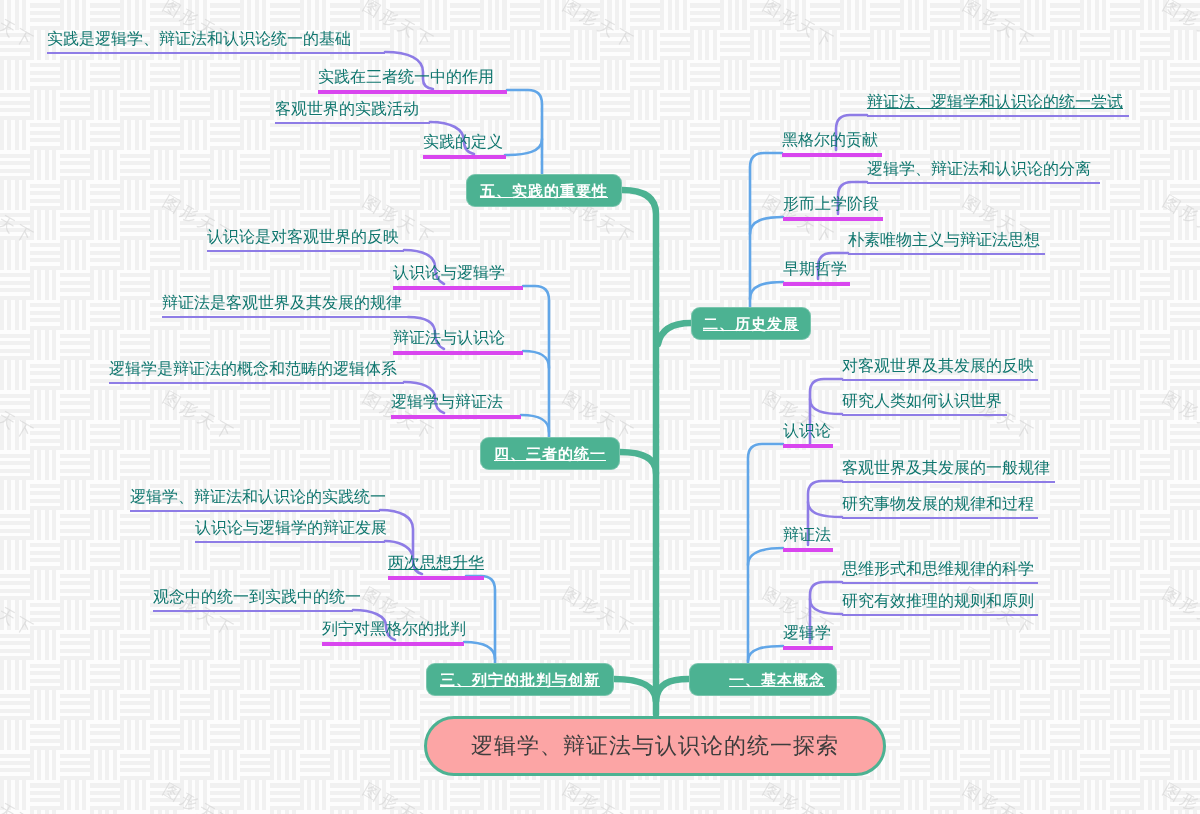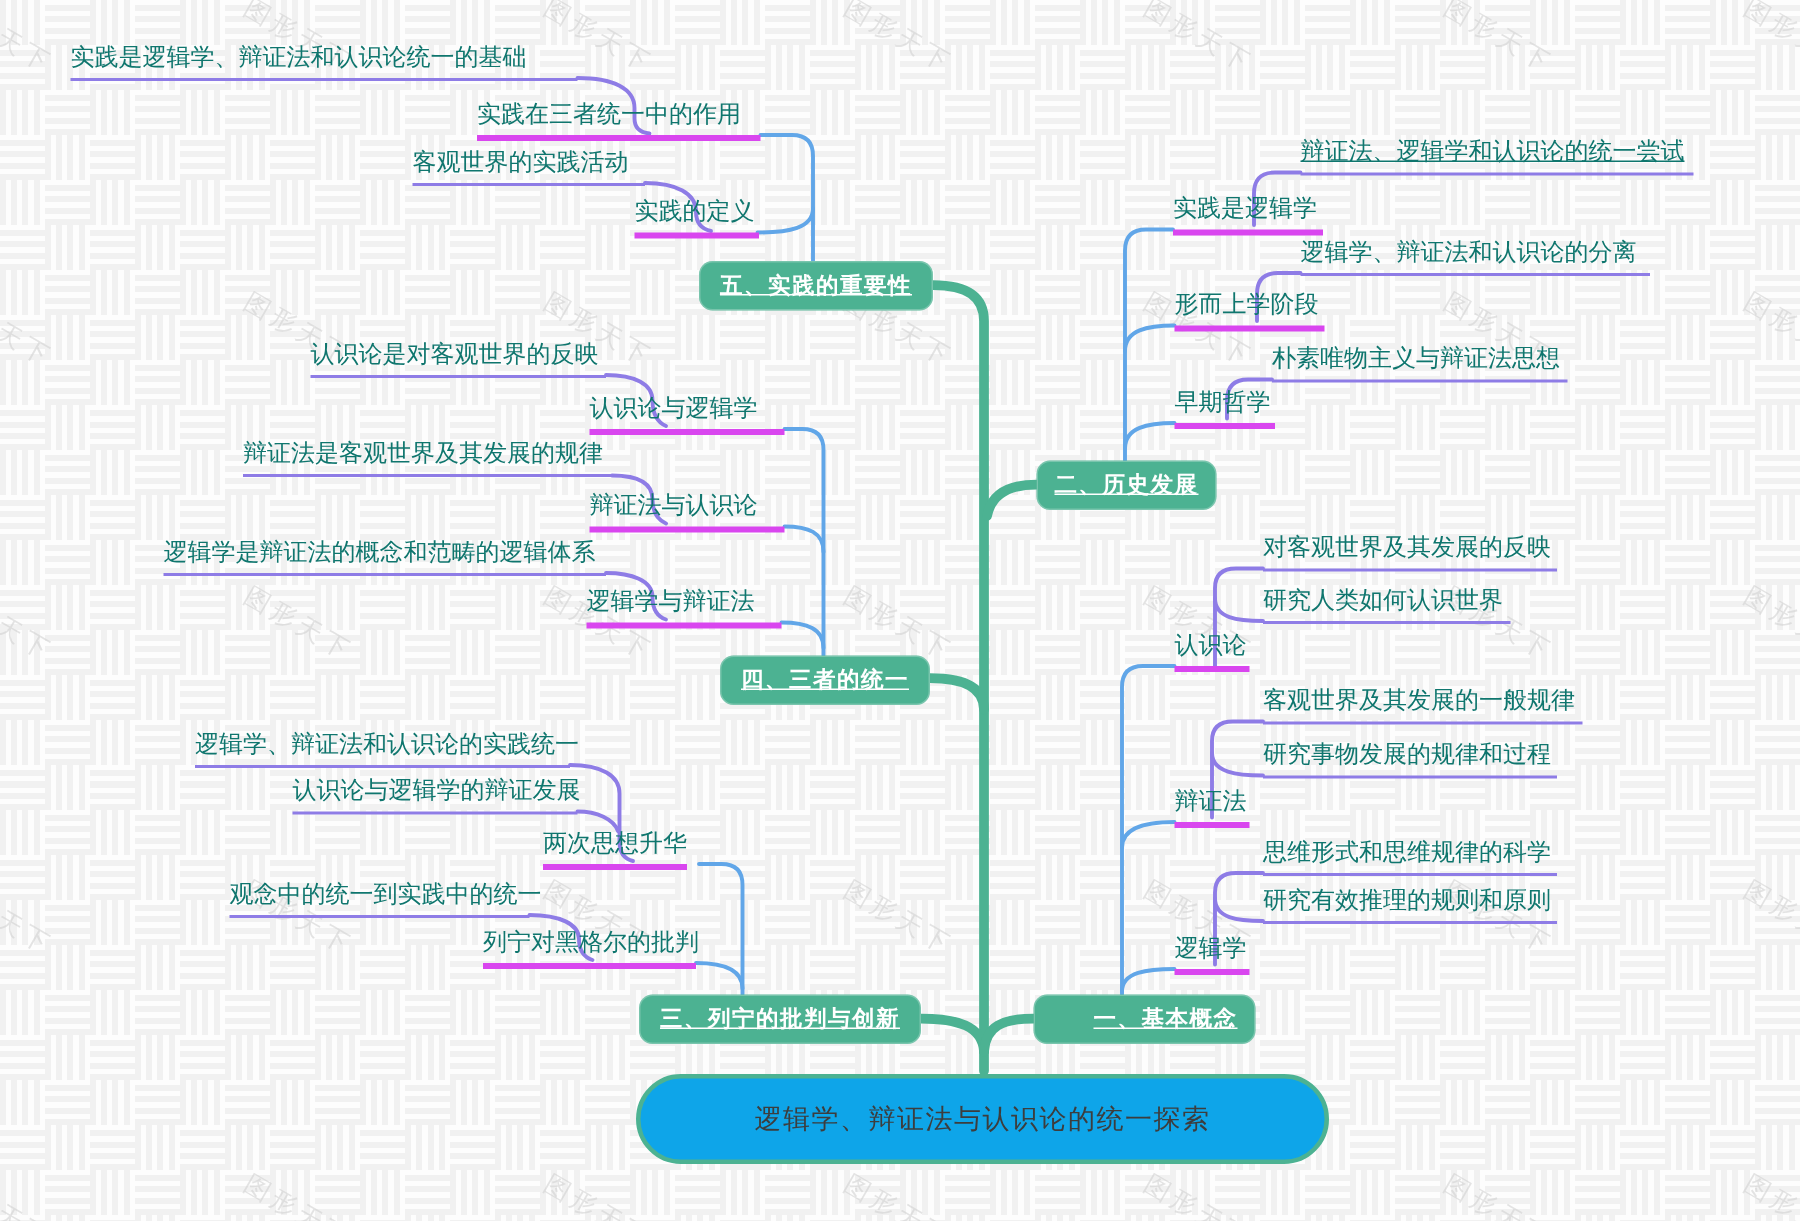--- a/index.html
+++ b/index.html
@@ -30,22 +30,22 @@
   .t2{border-bottom:4px solid #d946ef;}
   .t3{border-bottom:2px solid #8e7ce6;}
 
   
   .mnode{position:absolute;z-index:3;height:33px;line-height:33px;text-align:center;
          background:#4cb292;color:#ffffff;font-size:15px;font-weight:bold;
          letter-spacing:1px;border-radius:9px;box-shadow:inset 0 0 0 1px rgba(255,255,255,.25);text-decoration:underline;}
 
   
   #root{position:absolute;z-index:3;left:424px;top:716px;width:462px;height:60px;
-        background:#0ea5e9;border:3px solid #4cb292;border-radius:30px;box-sizing:border-box;
-        line-height:54px;text-align:center;font-size:18px;color:#3d3d3d;font-weight:500;
+        background:#fca5a5;border:3px solid #4cb292;border-radius:30px;box-sizing:border-box;
+        line-height:54px;text-align:center;font-size:22px;color:#3d3d3d;font-weight:500;
         letter-spacing:1px;}
 </style>
 <title>逻辑学、辩证法与认识论的统一探索</title></head>
 <body>
 
 <div id="canvas">
 
   <div id="bg">
       <div class="cell cv"></div>
       <div class="cell ch"></div>
@@ -1259,29 +1259,29 @@
   <div class="t2" style="left:783px;top:524px;width:50px;">辩证法</div>
   <div class="t2" style="left:783px;top:622px;width:50px;">逻辑学</div>
 
   <div class="t3" style="left:842px;top:355px;width:196px;">对客观世界及其发展的反映</div>
   <div class="t3" style="left:842px;top:390px;width:165px;">研究人类如何认识世界</div>
   <div class="t3" style="left:842px;top:493px;width:196px;">研究事物发展的规律和过程</div>
   <div class="t3" style="left:842px;top:457px;width:213px;">客观世界及其发展的一般规律</div>
   <div class="t3" style="left:842px;top:558px;width:196px;">思维形式和思维规律的科学</div>
   <div class="t3" style="left:842px;top:590px;width:196px;">研究有效推理的规则和原则</div>
 
-  <div class="t2" style="left:782px;top:129px;width:100px;">实践是逻辑学</div>
+  <div class="t2" style="left:782px;top:129px;width:100px;">黑格尔的贡献</div>
   <div class="t2" style="left:783px;top:193px;width:100px;">形而上学阶段</div>
   <div class="t2" style="left:783px;top:258px;width:67px;">早期哲学</div>
 
   <div class="t3" style="left:867px;top:91px;width:262px;text-decoration:underline;">辩证法、逻辑学和认识论的统一尝试</div>
   <div class="t3" style="left:867px;top:158px;width:233px;">逻辑学、辩证法和认识论的分离</div>
   <div class="t3" style="left:848px;top:229px;width:197px;">朴素唯物主义与辩证法思想</div>
 
-  <div class="t2" style="left:362px;top:552px;width:96px;">两次思想升华</div>
+  <div class="t2" style="left:388px;top:552px;width:96px;text-decoration:underline;">两次思想升华</div>
   <div class="t2" style="left:322px;top:618px;width:142px;">列宁对黑格尔的批判</div>
 
   <div class="t3" style="left:130px;top:486px;width:250px;">逻辑学、辩证法和认识论的实践统一</div>
   <div class="t3" style="left:195px;top:517px;width:190px;">认识论与逻辑学的辩证发展</div>
   <div class="t3" style="left:153px;top:586px;width:200px;">观念中的统一到实践中的统一</div>
 
   <div class="t2" style="left:393px;top:262px;width:130px;">认识论与逻辑学</div>
   <div class="t2" style="left:393px;top:327px;width:130px;">辩证法与认识论</div>
   <div class="t2" style="left:391px;top:391px;width:130px;">逻辑学与辩证法</div>
 

